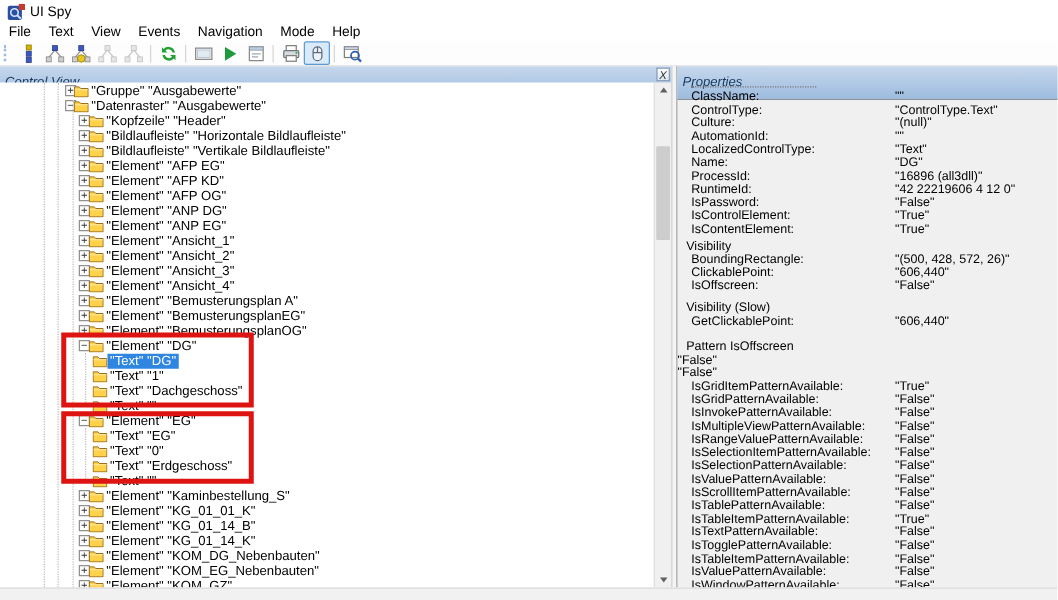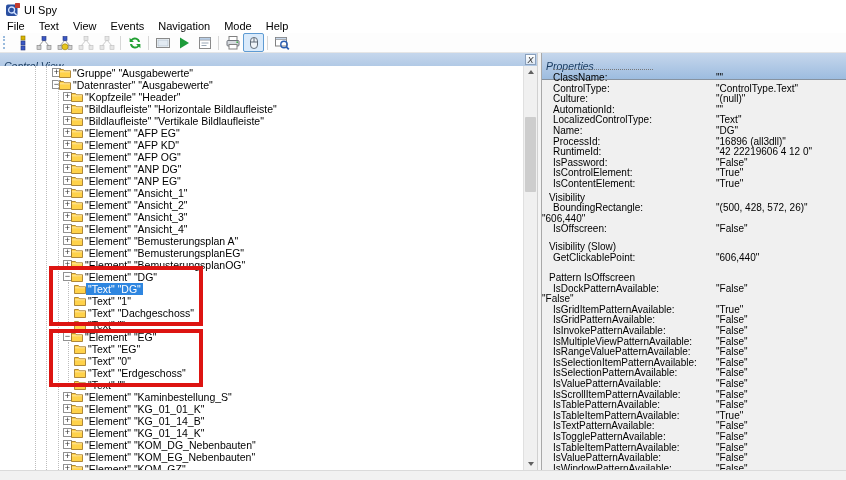--- a/index.html
+++ b/index.html
@@ -535,38 +535,38 @@
           <span class="pvalue">"True"</span>
         </div>
       </div>
       <div class="pgroup pgroup-1">
         <div class="pgheader">Visibility</div>
         <div class="prow">
           <span class="plabel">BoundingRectangle:</span>
           <span class="pvalue">"(500, 428, 572, 26)"</span>
         </div>
         <div class="prow">
+          <span class="plabel">ClickablePoint:</span>
           <span class="pvalue">"606,440"</span>
         </div>
         <div class="prow">
           <span class="plabel">IsOffscreen:</span>
           <span class="pvalue">"False"</span>
         </div>
       </div>
       <div class="pgroup pgroup-2">
         <div class="pgheader">Visibility (Slow)</div>
         <div class="prow">
           <span class="plabel">GetClickablePoint:</span>
           <span class="pvalue">"606,440"</span>
         </div>
       </div>
       <div class="pgroup pgroup-3">
         <div class="pgheader">Pattern IsOffscreen</div>
         <div class="prow">
-          <span class="plabel">IsDockPatternAvailable:</span>
           <span class="pvalue">"False"</span>
         </div>
         <div class="prow">
           <span class="pvalue">"False"</span>
         </div>
         <div class="prow">
           <span class="plabel">IsGridItemPatternAvailable:</span>
           <span class="pvalue">"True"</span>
         </div>
         <div class="prow">

